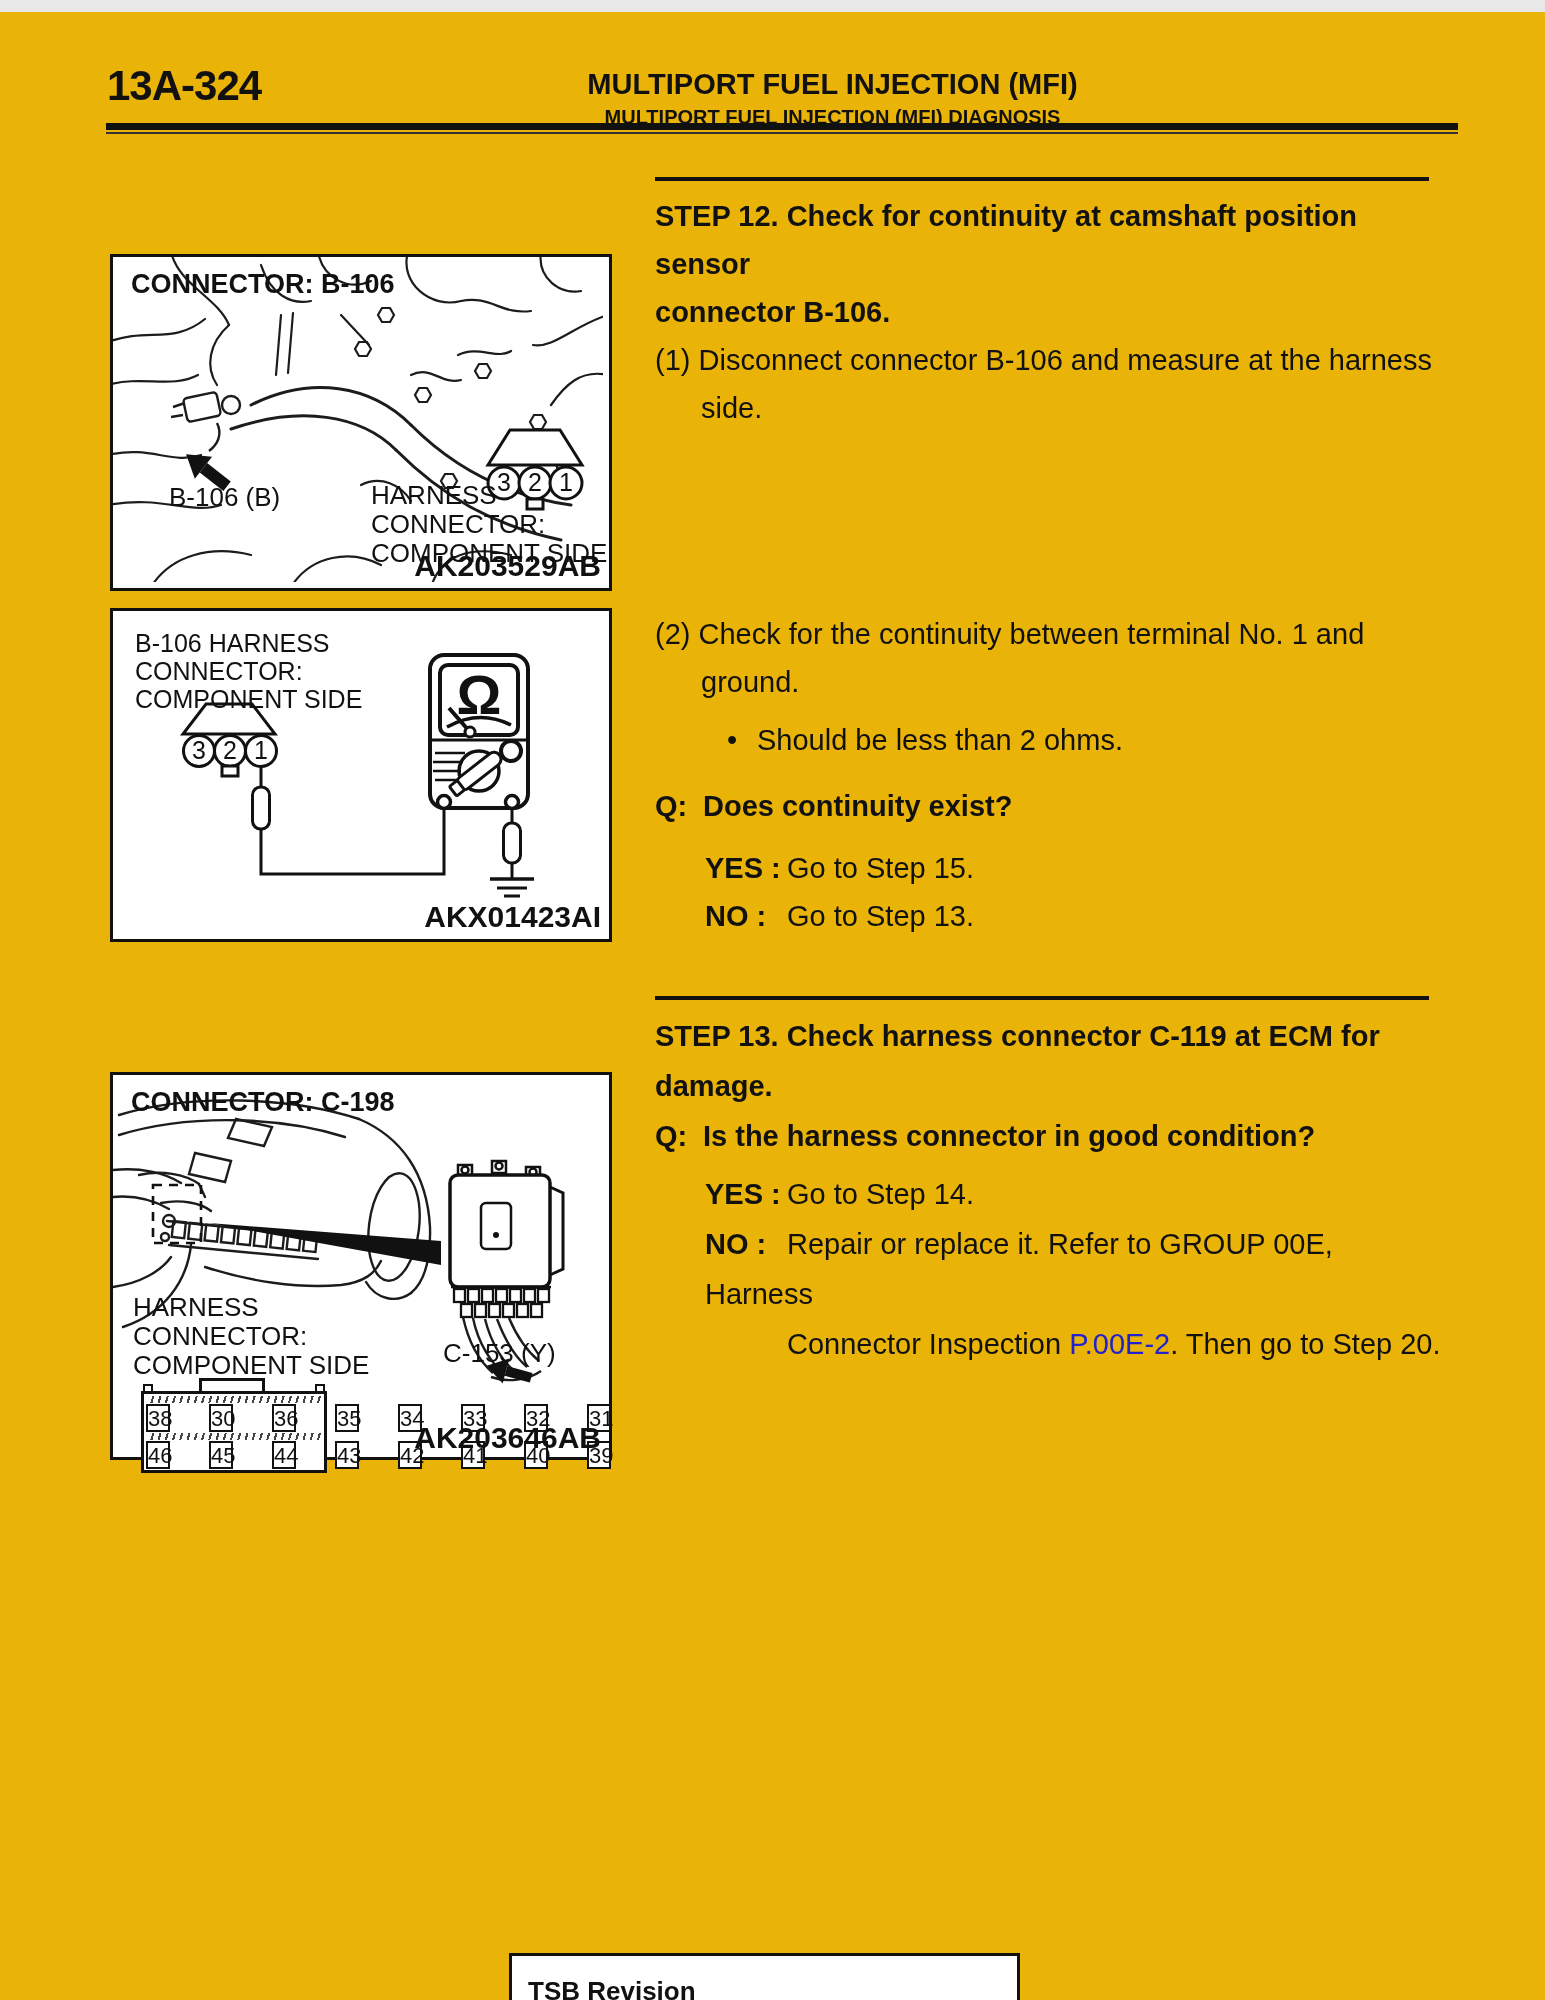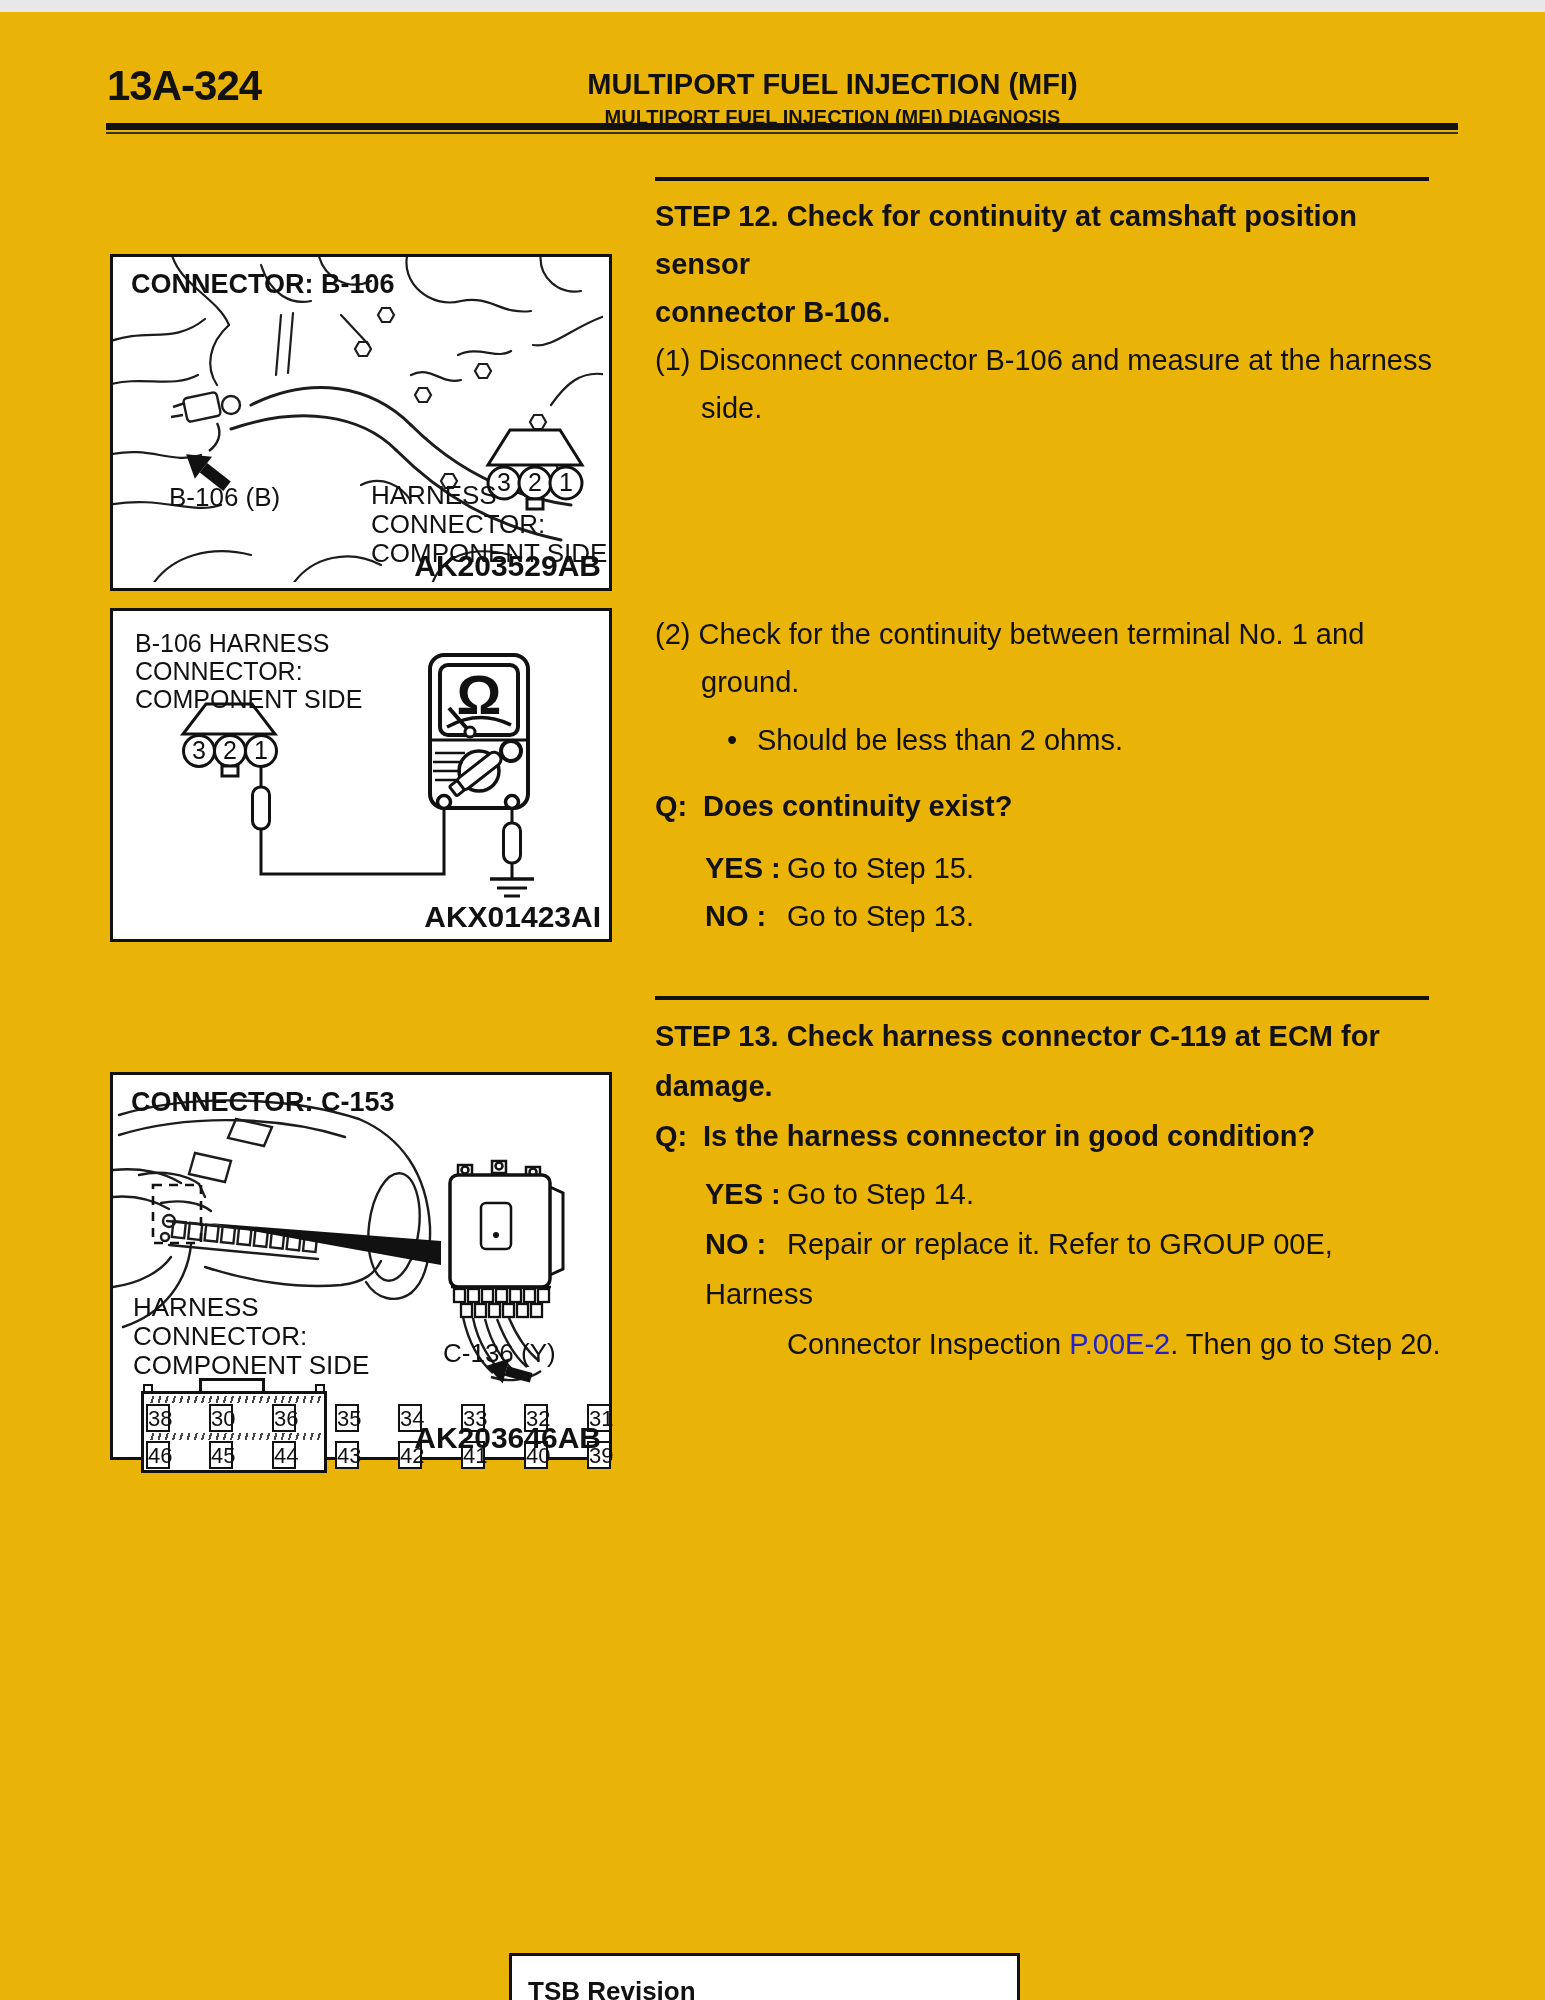--- a/index.html
+++ b/index.html
@@ -264,27 +264,27 @@
           <path d="M384,244 C392,265 402,282 414,292"></path>
           <path d="M396,243 C404,262 414,276 426,286"></path>
           <path d="M378,302 C395,308 415,305 428,296"></path>
         </g>
         <g transform="translate(393,296) rotate(-75)">
           <rect x="-5" y="0" width="10" height="26" fill="#111"></rect>
           <polygon points="-13,0 13,0 0,-20" fill="#111"></polygon>
         </g>
       </g>
     </svg>
-    <div class="figcap">CONNECTOR: C-153</div>
+    <div class="figcap">CONNECTOR: C-198</div>
     <div class="figlabel" style="left:20px;top:218px;">
       <div>HARNESS</div>
       <div>CONNECTOR:</div>
       <div>COMPONENT SIDE</div>
     </div>
-    <div class="figlabel" style="left:330px;top:264px;">C-136 (Y)</div>
+    <div class="figlabel" style="left:330px;top:264px;">C-153 (Y)</div>
     <div class="pintable">
       <div class="cnub" style="left:2px;"></div>
       <div class="cnub" style="left:174px;"></div>
       <div class="ctab"></div>
       <div class="cbody">
         <div class="hatch"></div>
         <div class="prow">
           <div class="pcell">38</div>
           <div class="pcell">30</div>
           <div class="pcell">36</div>

